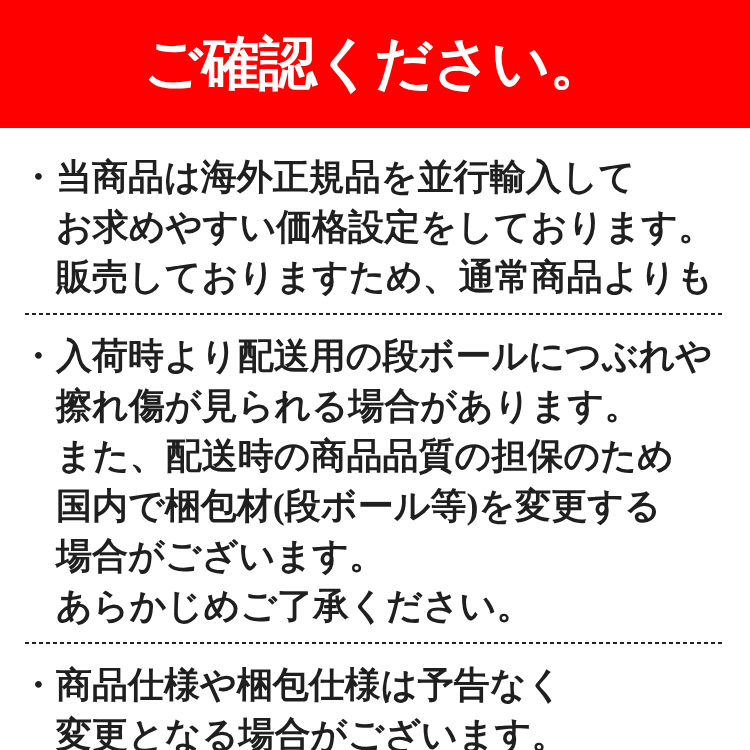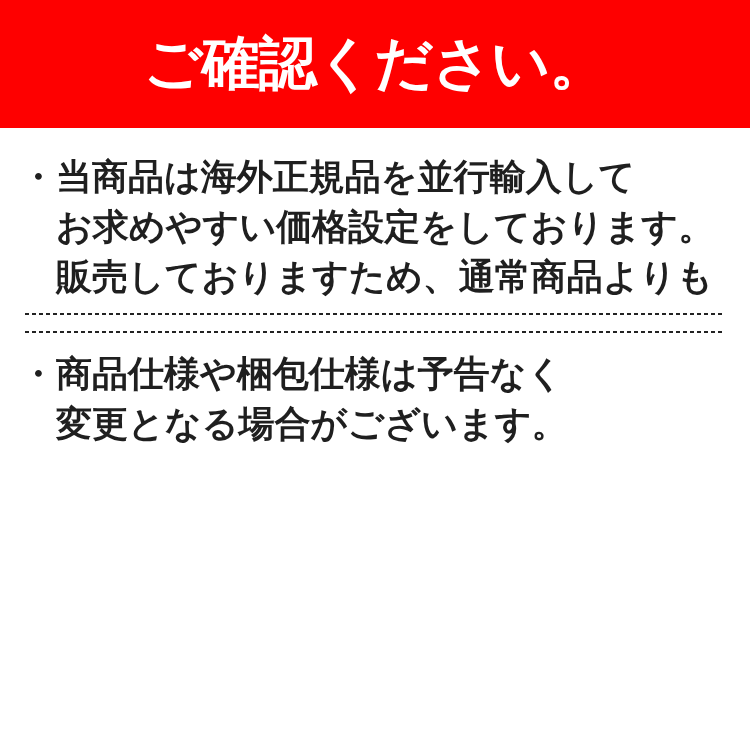--- a/index.html
+++ b/index.html
@@ -73,20 +73,28 @@
   <main class="content">
 
     <section class="notice">
       <p class="line">・当商品は海外正規品を並行輸入して</p>
       <p class="line">お求めやすい価格設定をしております。</p>
       <p class="line">販売しておりますため、通常商品よりも</p>
     </section>
 
     <hr class="divider">
 
+    <section class="notice">
+      <p class="line">・入荷時より配送用の段ボールにつぶれや</p>
+      <p class="line">擦れ傷が見られる場合があります。</p>
+      <p class="line">また、配送時の商品品質の担保のため</p>
+      <p class="line">国内で梱包材(段ボール等)を変更する</p>
+      <p class="line">場合がございます。</p>
+      <p class="line">あらかじめご了承ください。</p>
+    </section>
 
     <hr class="divider">
 
     <section class="notice">
       <p class="line">・商品仕様や梱包仕様は予告なく</p>
       <p class="line">変更となる場合がございます。</p>
     </section>
 
   </main>
 </div>

